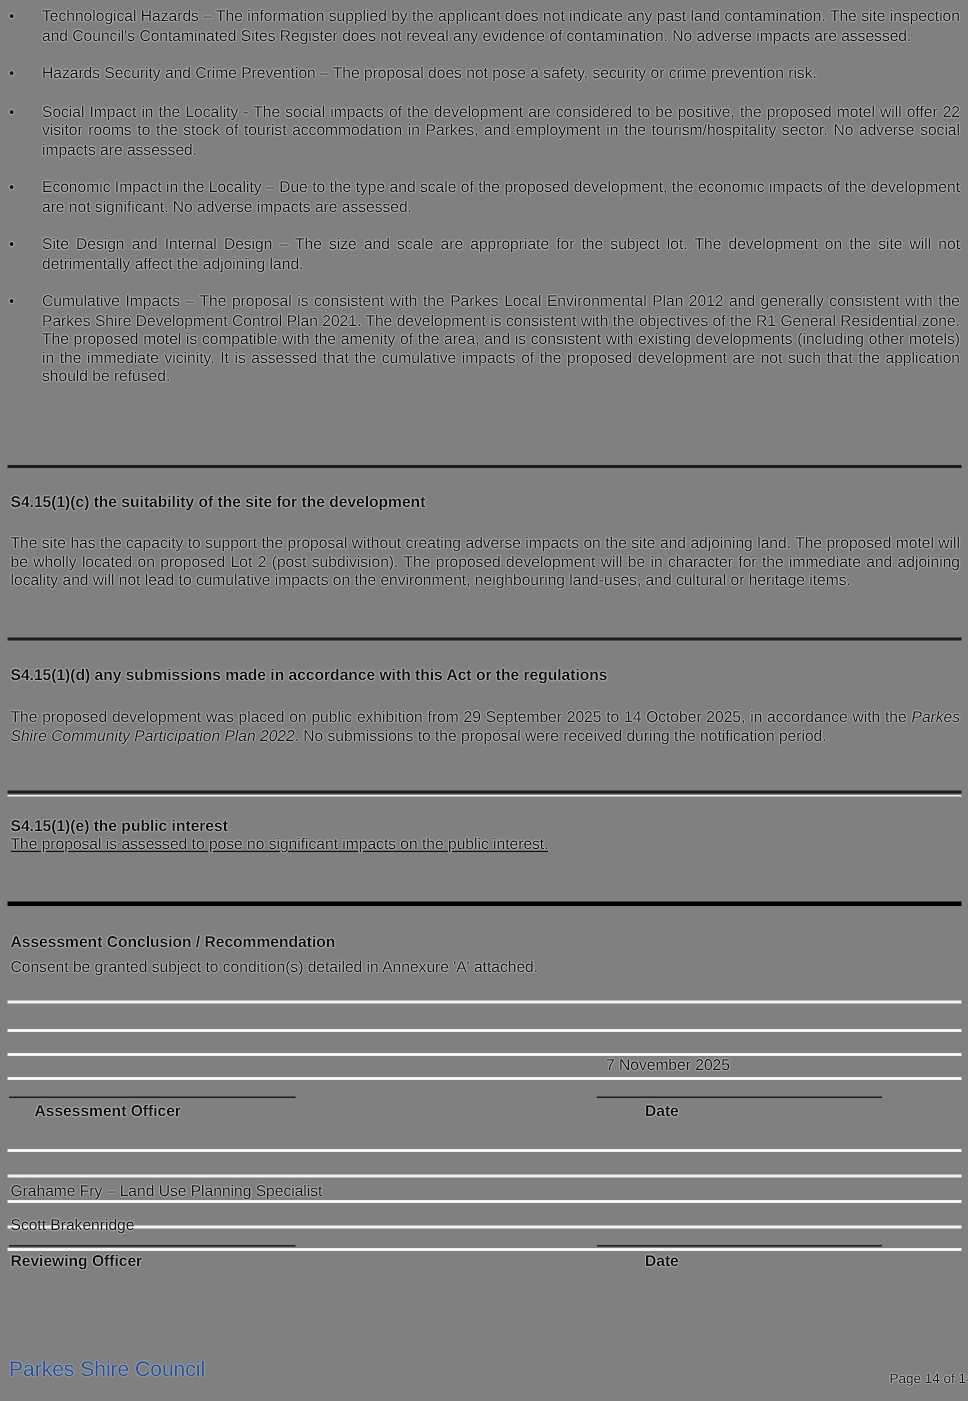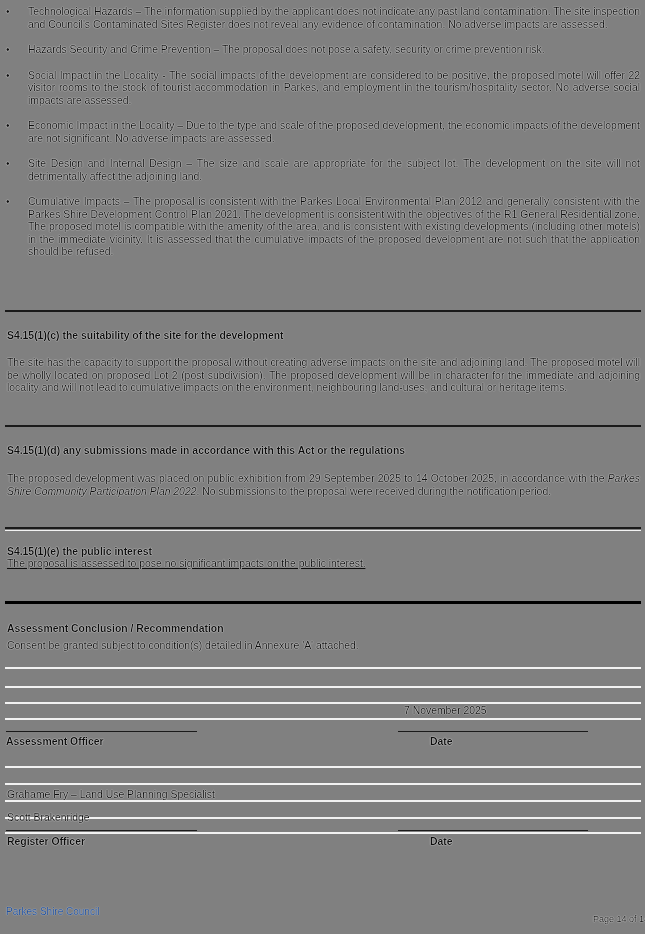--- a/index.html
+++ b/index.html
@@ -70,21 +70,21 @@
     .sigline {
       position: absolute;
       height: 1px;
       background: #1a1a1a;
     }
     .footer-link {
       position: absolute;
       left: 6px;
       top: 906px;
       color: #1f4e9a;
-      font-size: 10px;
+      font-size: 14px;
       text-shadow: 0 0 1px #fff;
     }
     .page-num {
       position: absolute;
       left: 593px;
       top: 913px;
       font-size: 9px;
       white-space: nowrap;
     }
     i { font-style: italic; }
@@ -139,30 +139,30 @@
 <div class="para txt" style="top:640px;">Consent be granted subject to condition(s) detailed in Annexure 'A' attached.</div>
 
 <div class="wline" style="top:667px;"></div>
 <div class="wline" style="top:686px;"></div>
 <div class="wline" style="top:702px;"></div>
 <div class="wline" style="top:718px;"></div>
 
 <div class="abs txt" style="left:404px; top:705px;">7 November 2025</div>
 <div class="sigline" style="left:6px; top:731px; width:191px;"></div>
 <div class="sigline" style="left:398px; top:731px; width:190px;"></div>
-<div class="abs txt" style="left:6px; top:736px; font-weight:bold;">Assessment Officer</div>
+<div class="abs txt" style="left:23px; top:736px; font-weight:bold;">Assessment Officer</div>
 <div class="abs txt" style="left:430px; top:736px; font-weight:bold;">Date</div>
 <div class="abs txt" style="left:7px; top:789px;">Grahame Fry – Land Use Planning Specialist</div>
 
 <div class="wline" style="top:766px;"></div>
 <div class="wline" style="top:783px;"></div>
 <div class="wline" style="top:800px;"></div>
 <div class="wline" style="top:817px;"></div>
 
 <div class="sigline" style="left:6px; top:830px; width:191px;"></div>
 <div class="sigline" style="left:398px; top:830px; width:190px;"></div>
 <div class="wline" style="top:832px;"></div>
-<div class="abs txt" style="left:7px; top:836px; font-weight:bold;">Register Officer</div>
+<div class="abs txt" style="left:7px; top:836px; font-weight:bold;">Reviewing Officer</div>
 <div class="abs txt" style="left:430px; top:836px; font-weight:bold;">Date</div>
 <div class="abs txt" style="left:7px; top:812px;">Scott Brakenridge</div>
 
 <div class="footer-link">Parkes Shire Council</div>
 <div class="page-num txt">Page 14 of 14</div>
 
 </body></html>

